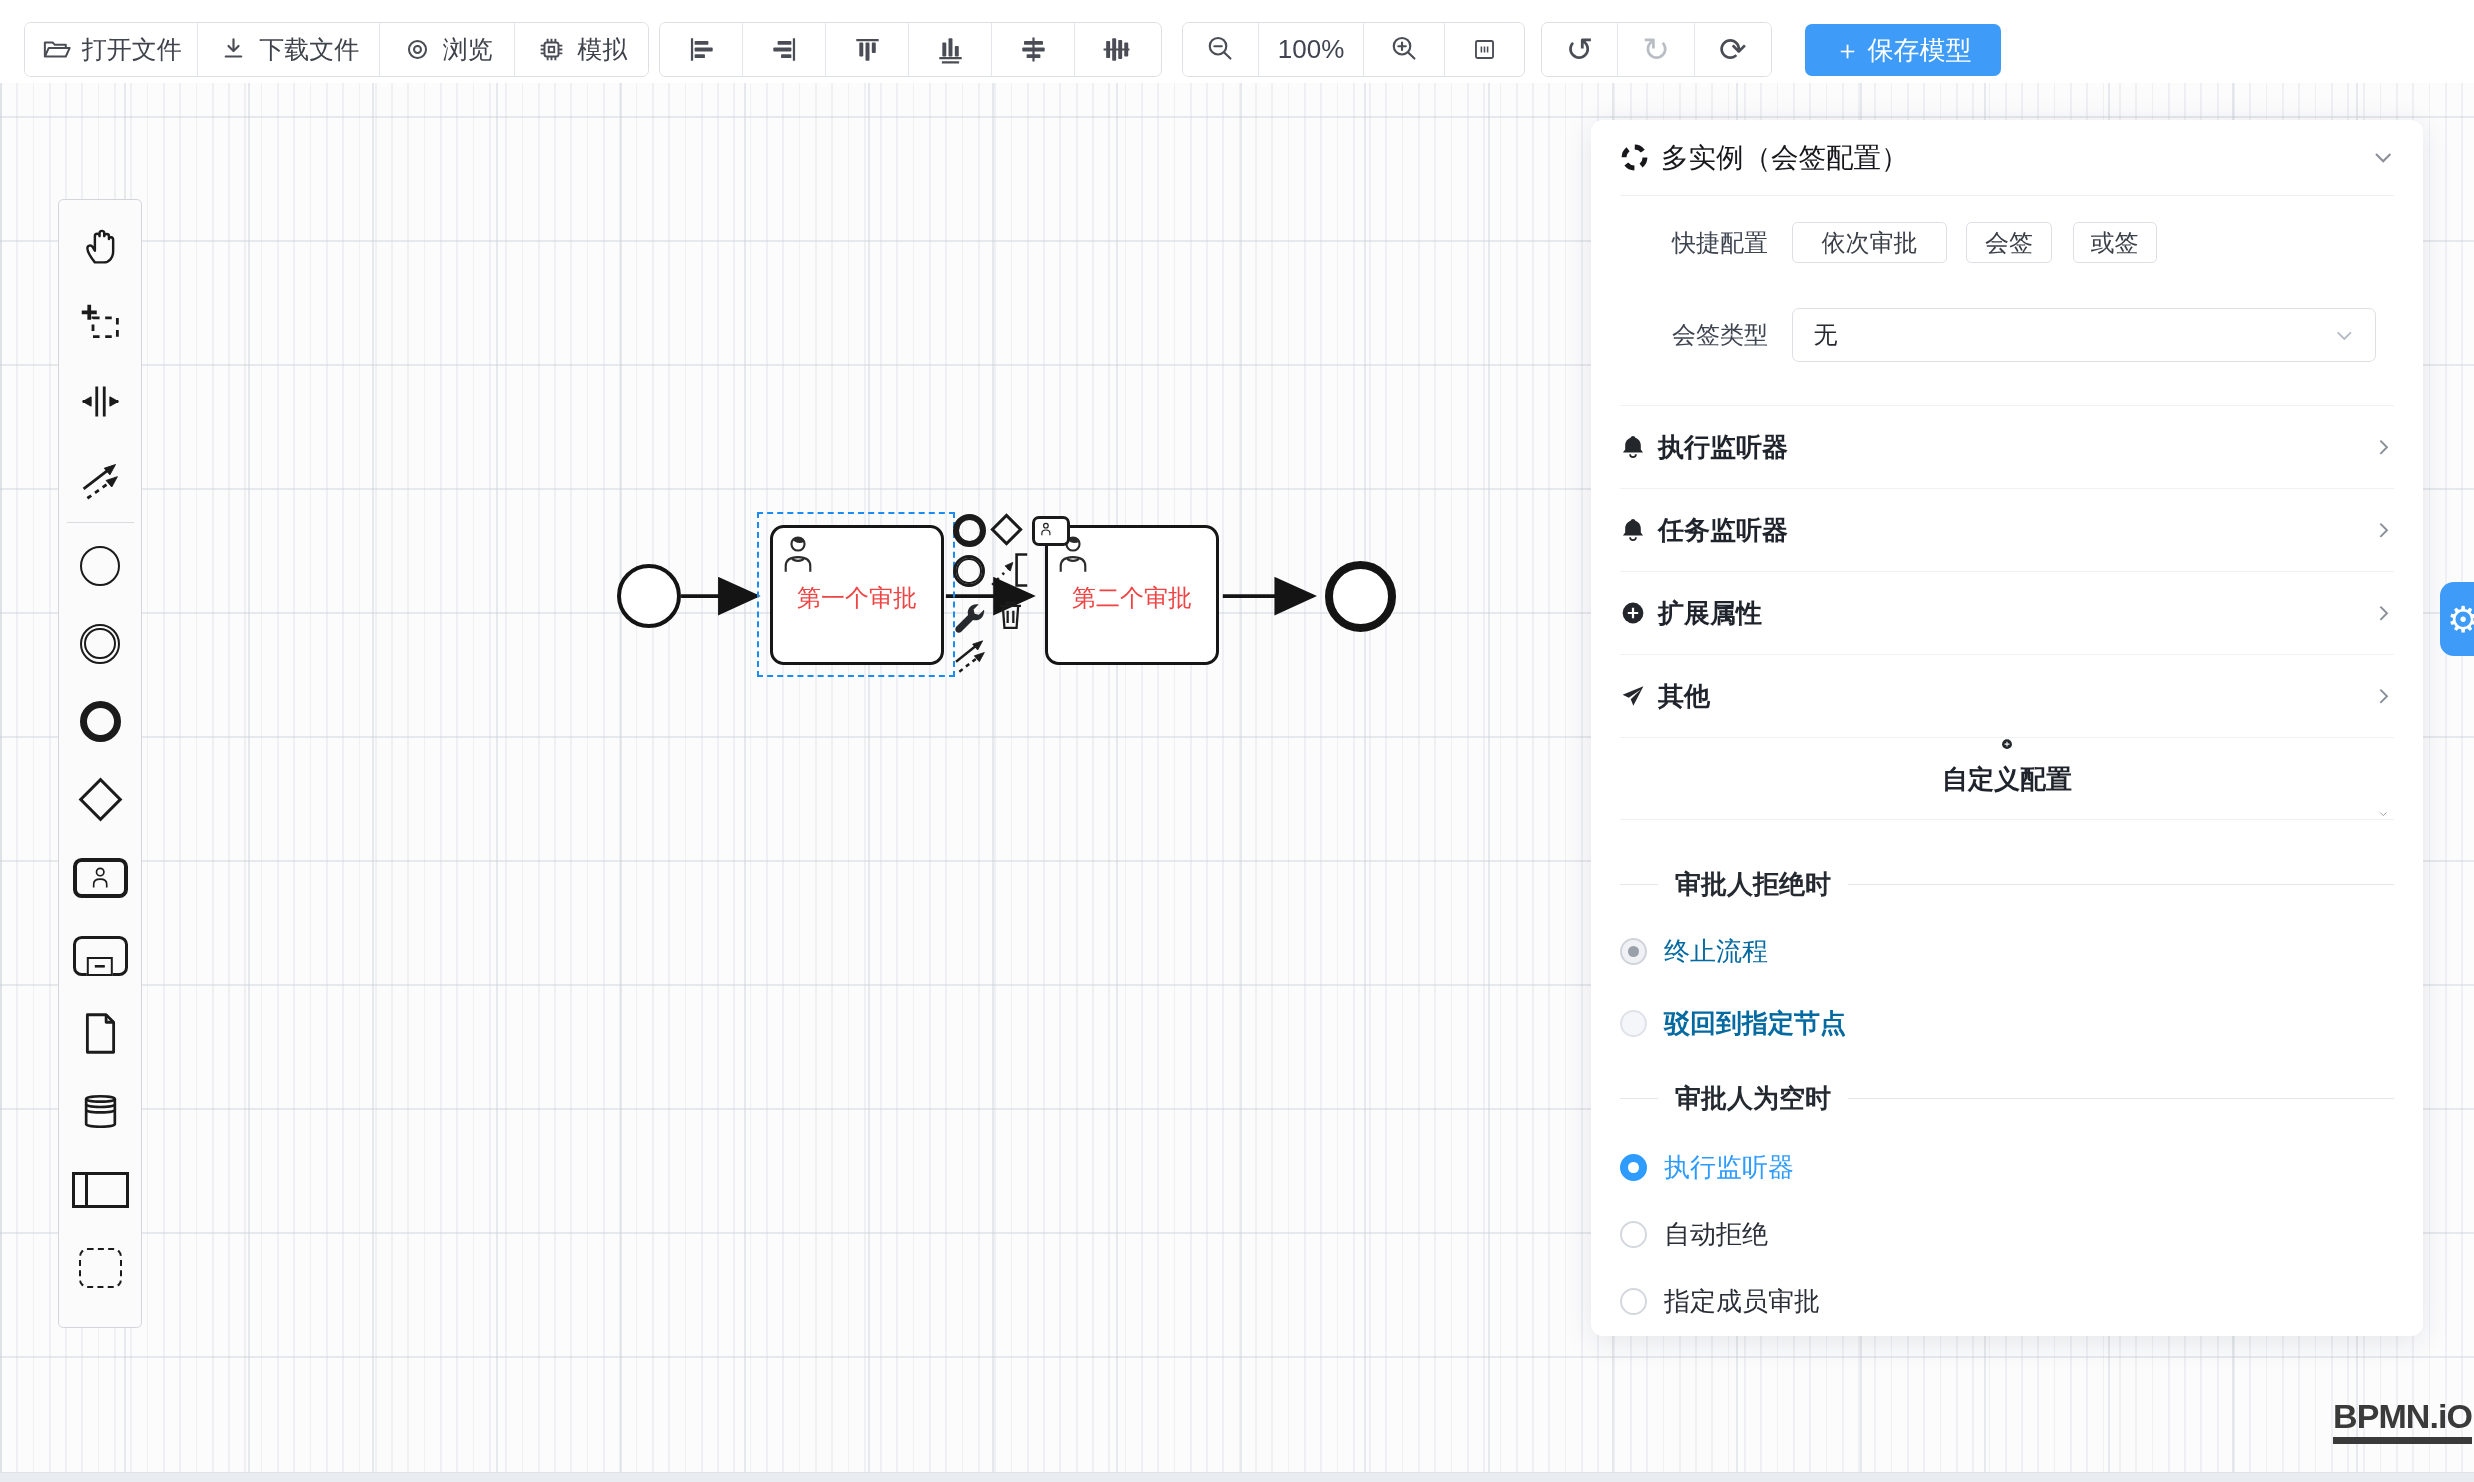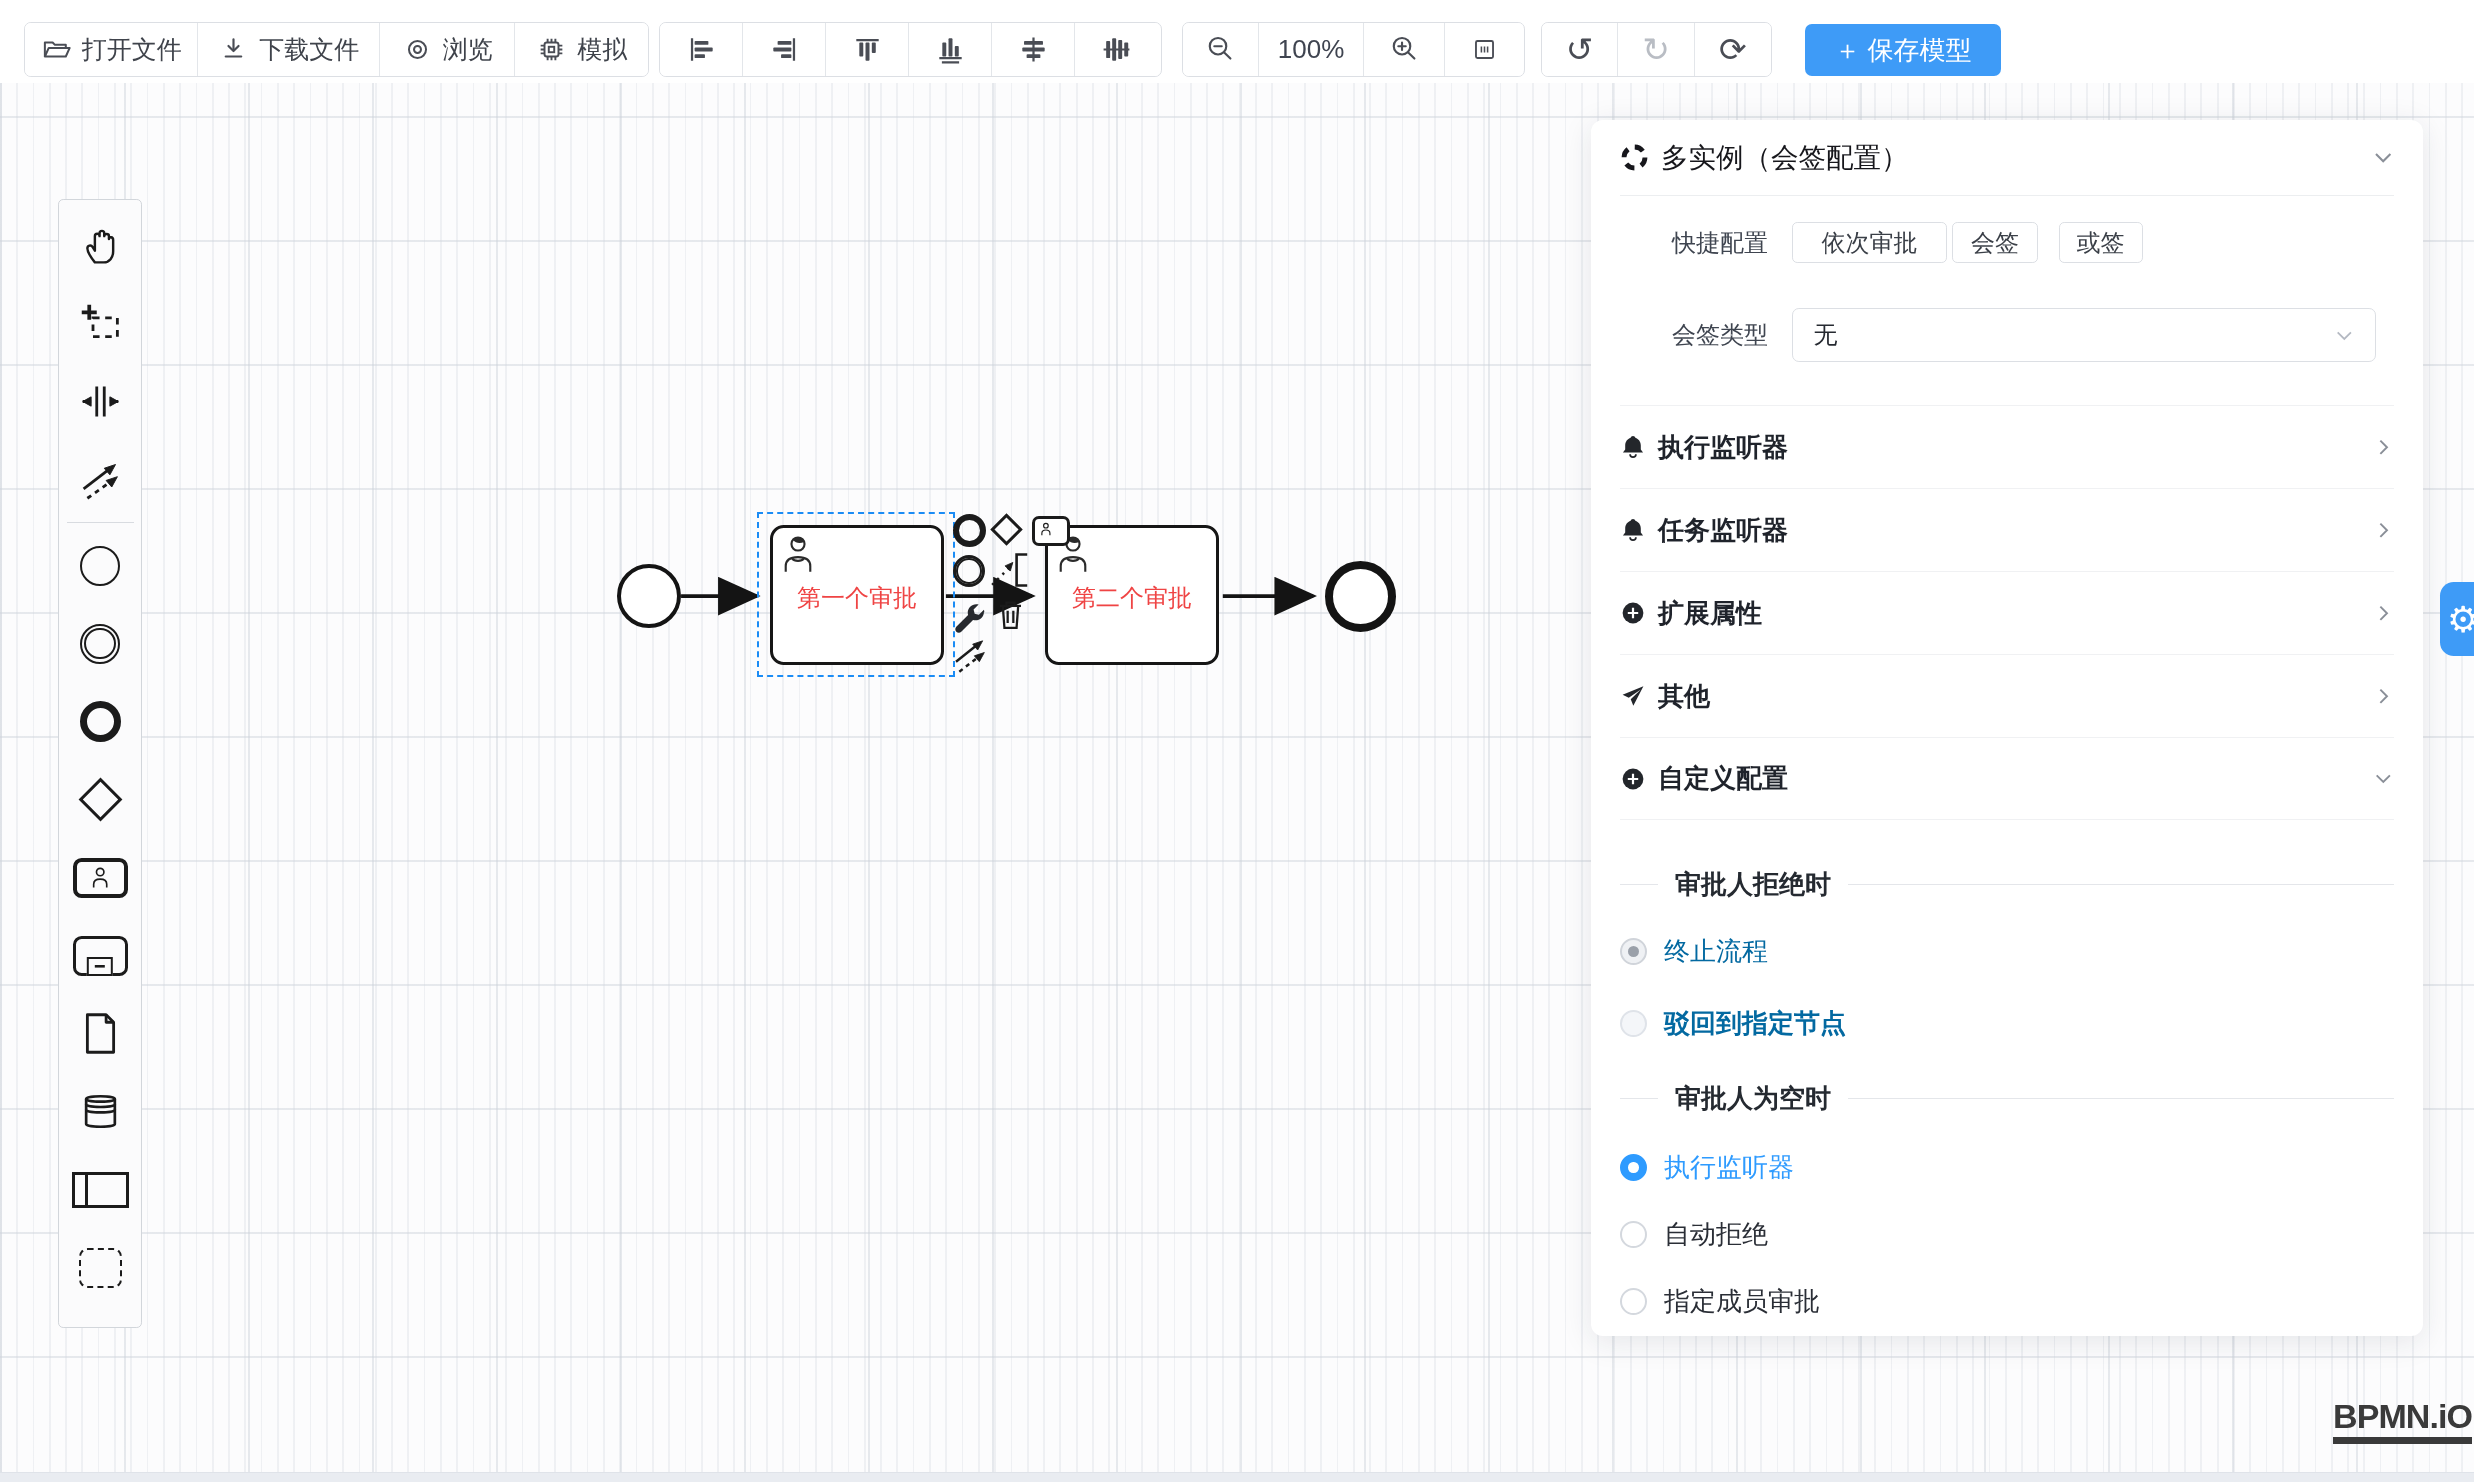--- a/index.html
+++ b/index.html
@@ -90,21 +90,21 @@
   .form-label { width:148px; text-align:right; font-size:24px; color:#3f4550; flex:none; }
   .quick-row { margin-top:26px; height:41px; }
   .chip-btn { height:41px; border:1.7px solid #dcdfe4; border-radius:5.2px; background:#fff;
     font-size:24px; color:#3a3f47; cursor:pointer; display:flex; align-items:center; justify-content:center; }
   .type-row { margin-top:45px; height:54px; }
   .select { width:584px; height:54px; margin-left:24px; border:1.7px solid #dcdfe4; border-radius:6.9px;
     display:flex; align-items:center; padding:0 20.6px; font-size:24px; color:#262a31; cursor:pointer; background:#fff; }
   .section-list { margin-top:43px;font-family:Liberation Serif, serif; }
   .section-row { height:83px; display:flex; align-items:center; gap:12px;
     border-top:1.7px solid #f0f1f3; cursor:pointer; }
-  .section-row:last-child { border-bottom:1.7px solid #f0f1f3; }
+  .section-row:last-child { border-bottom:1.7px solid #f0f1f3;flex-direction:column; }
   .section-label { font-size:26px; font-weight:600; color:#1f232b; }
   .spacer { margin-left:auto; }
   .group-title { display:flex; align-items:center; gap:17px; margin-top:50px; height:29px; }
   .group-title .line-s { width:38px; border-top:1.7px solid #e4e6ea; }
   .group-title .line-l { flex:1; border-top:1.7px solid #e4e6ea; }
   .group-title-text { font-size:26px; font-weight:700; color:#252a31; }
   .radio-row { display:flex; align-items:center; gap:17px; height:29px; cursor:pointer; }
   .radio { width:27px; height:27px; border-radius:50%; border:2.2px solid #d4d8de;
     background:#fff; flex:none; display:flex; align-items:center; justify-content:center; }
   .radio.sel-dis { background:#eff1f4; border-color:#d0d4da; }
@@ -439,21 +439,21 @@
     </svg>
     <span class="panel-title">多实例（会签配置）</span>
     <svg class="spacer" width="22.4" height="22.4" viewBox="0 0 28 28" fill="none" stroke="#8a8f98" stroke-width="2.6">
       <path d="M5 10 L14 19 L23 10"></path>
     </svg>
   </div>
 
   <div class="form-row quick-row">
     <span class="form-label">快捷配置</span>
     <button class="chip-btn" style="width:155px; margin-left:24px;">依次审批</button>
-    <button class="chip-btn" style="width:86px; margin-left:5px;">会签</button>
+    <button class="chip-btn" style="width:86px; margin-left:19px;">会签</button>
     <button class="chip-btn" style="width:84px; margin-left:20.6px;">或签</button>
   </div>
 
   <div class="form-row type-row">
     <span class="form-label">会签类型</span>
     <div class="select">
       <span>无</span>
       <svg class="spacer" width="20.6" height="20.6" viewBox="0 0 28 28" fill="none" stroke="#b4b9c2" stroke-width="2.4">
         <path d="M5 10 L14 19 L23 10"></path>
       </svg>

